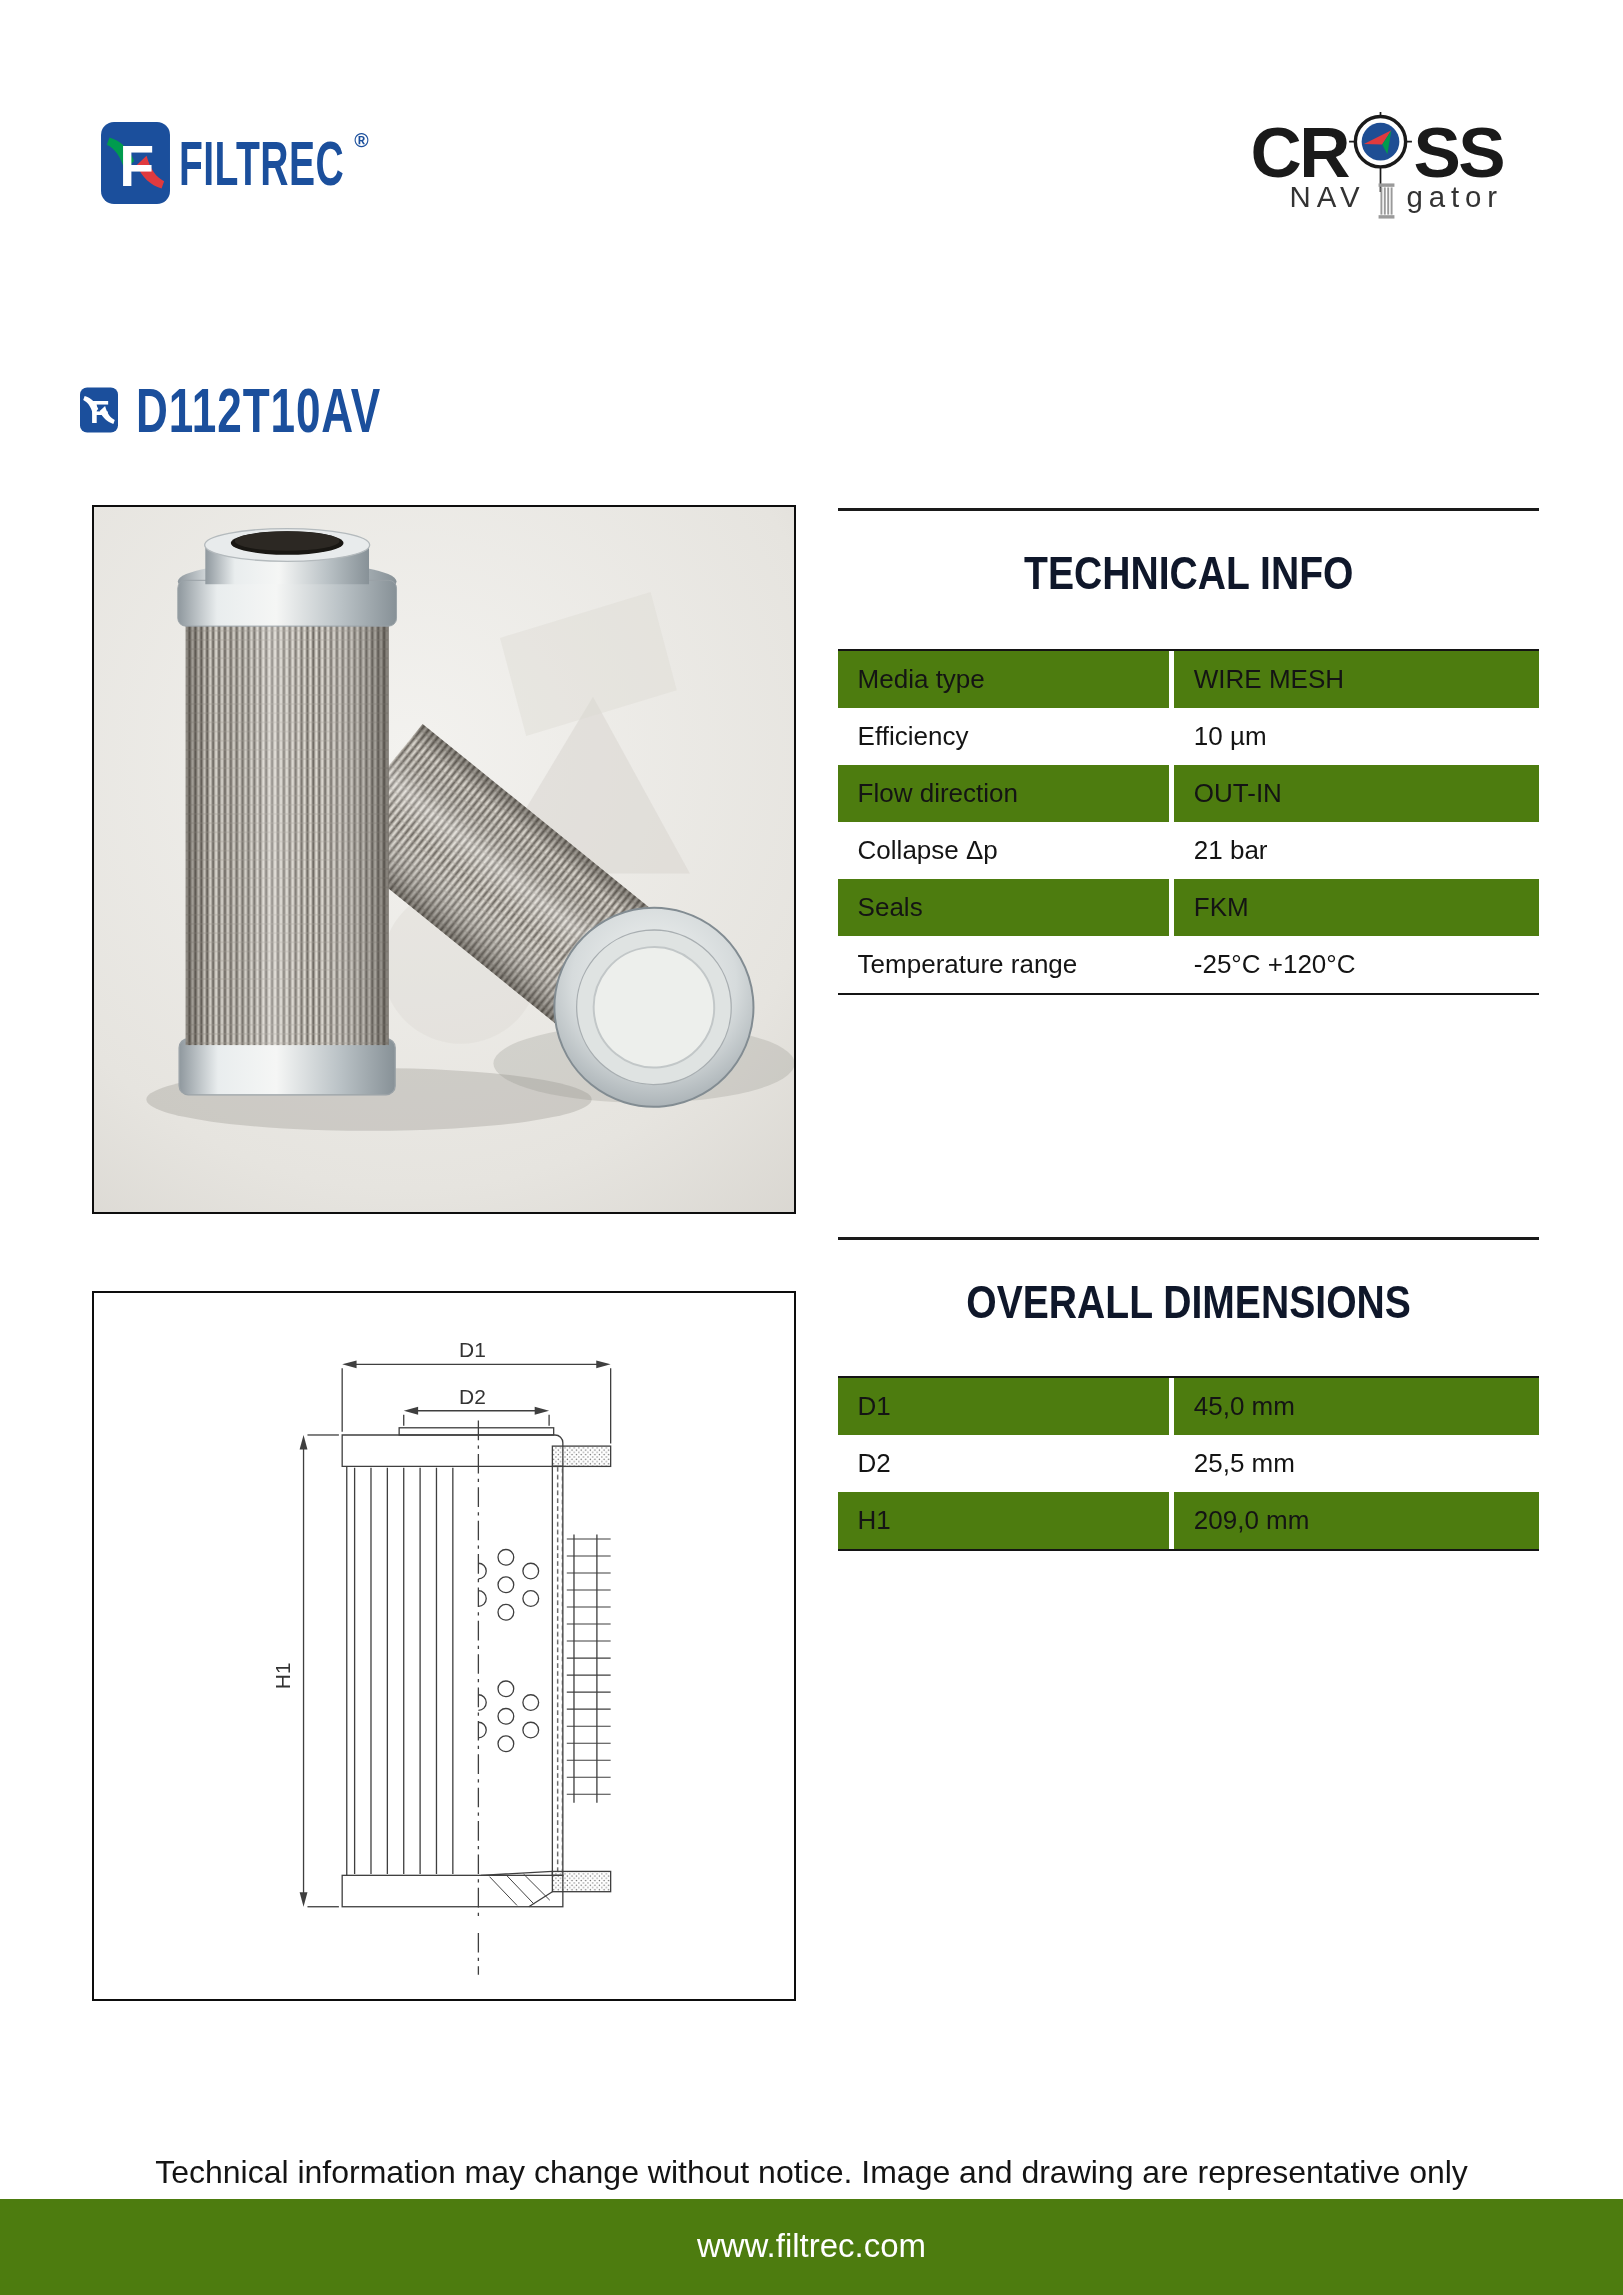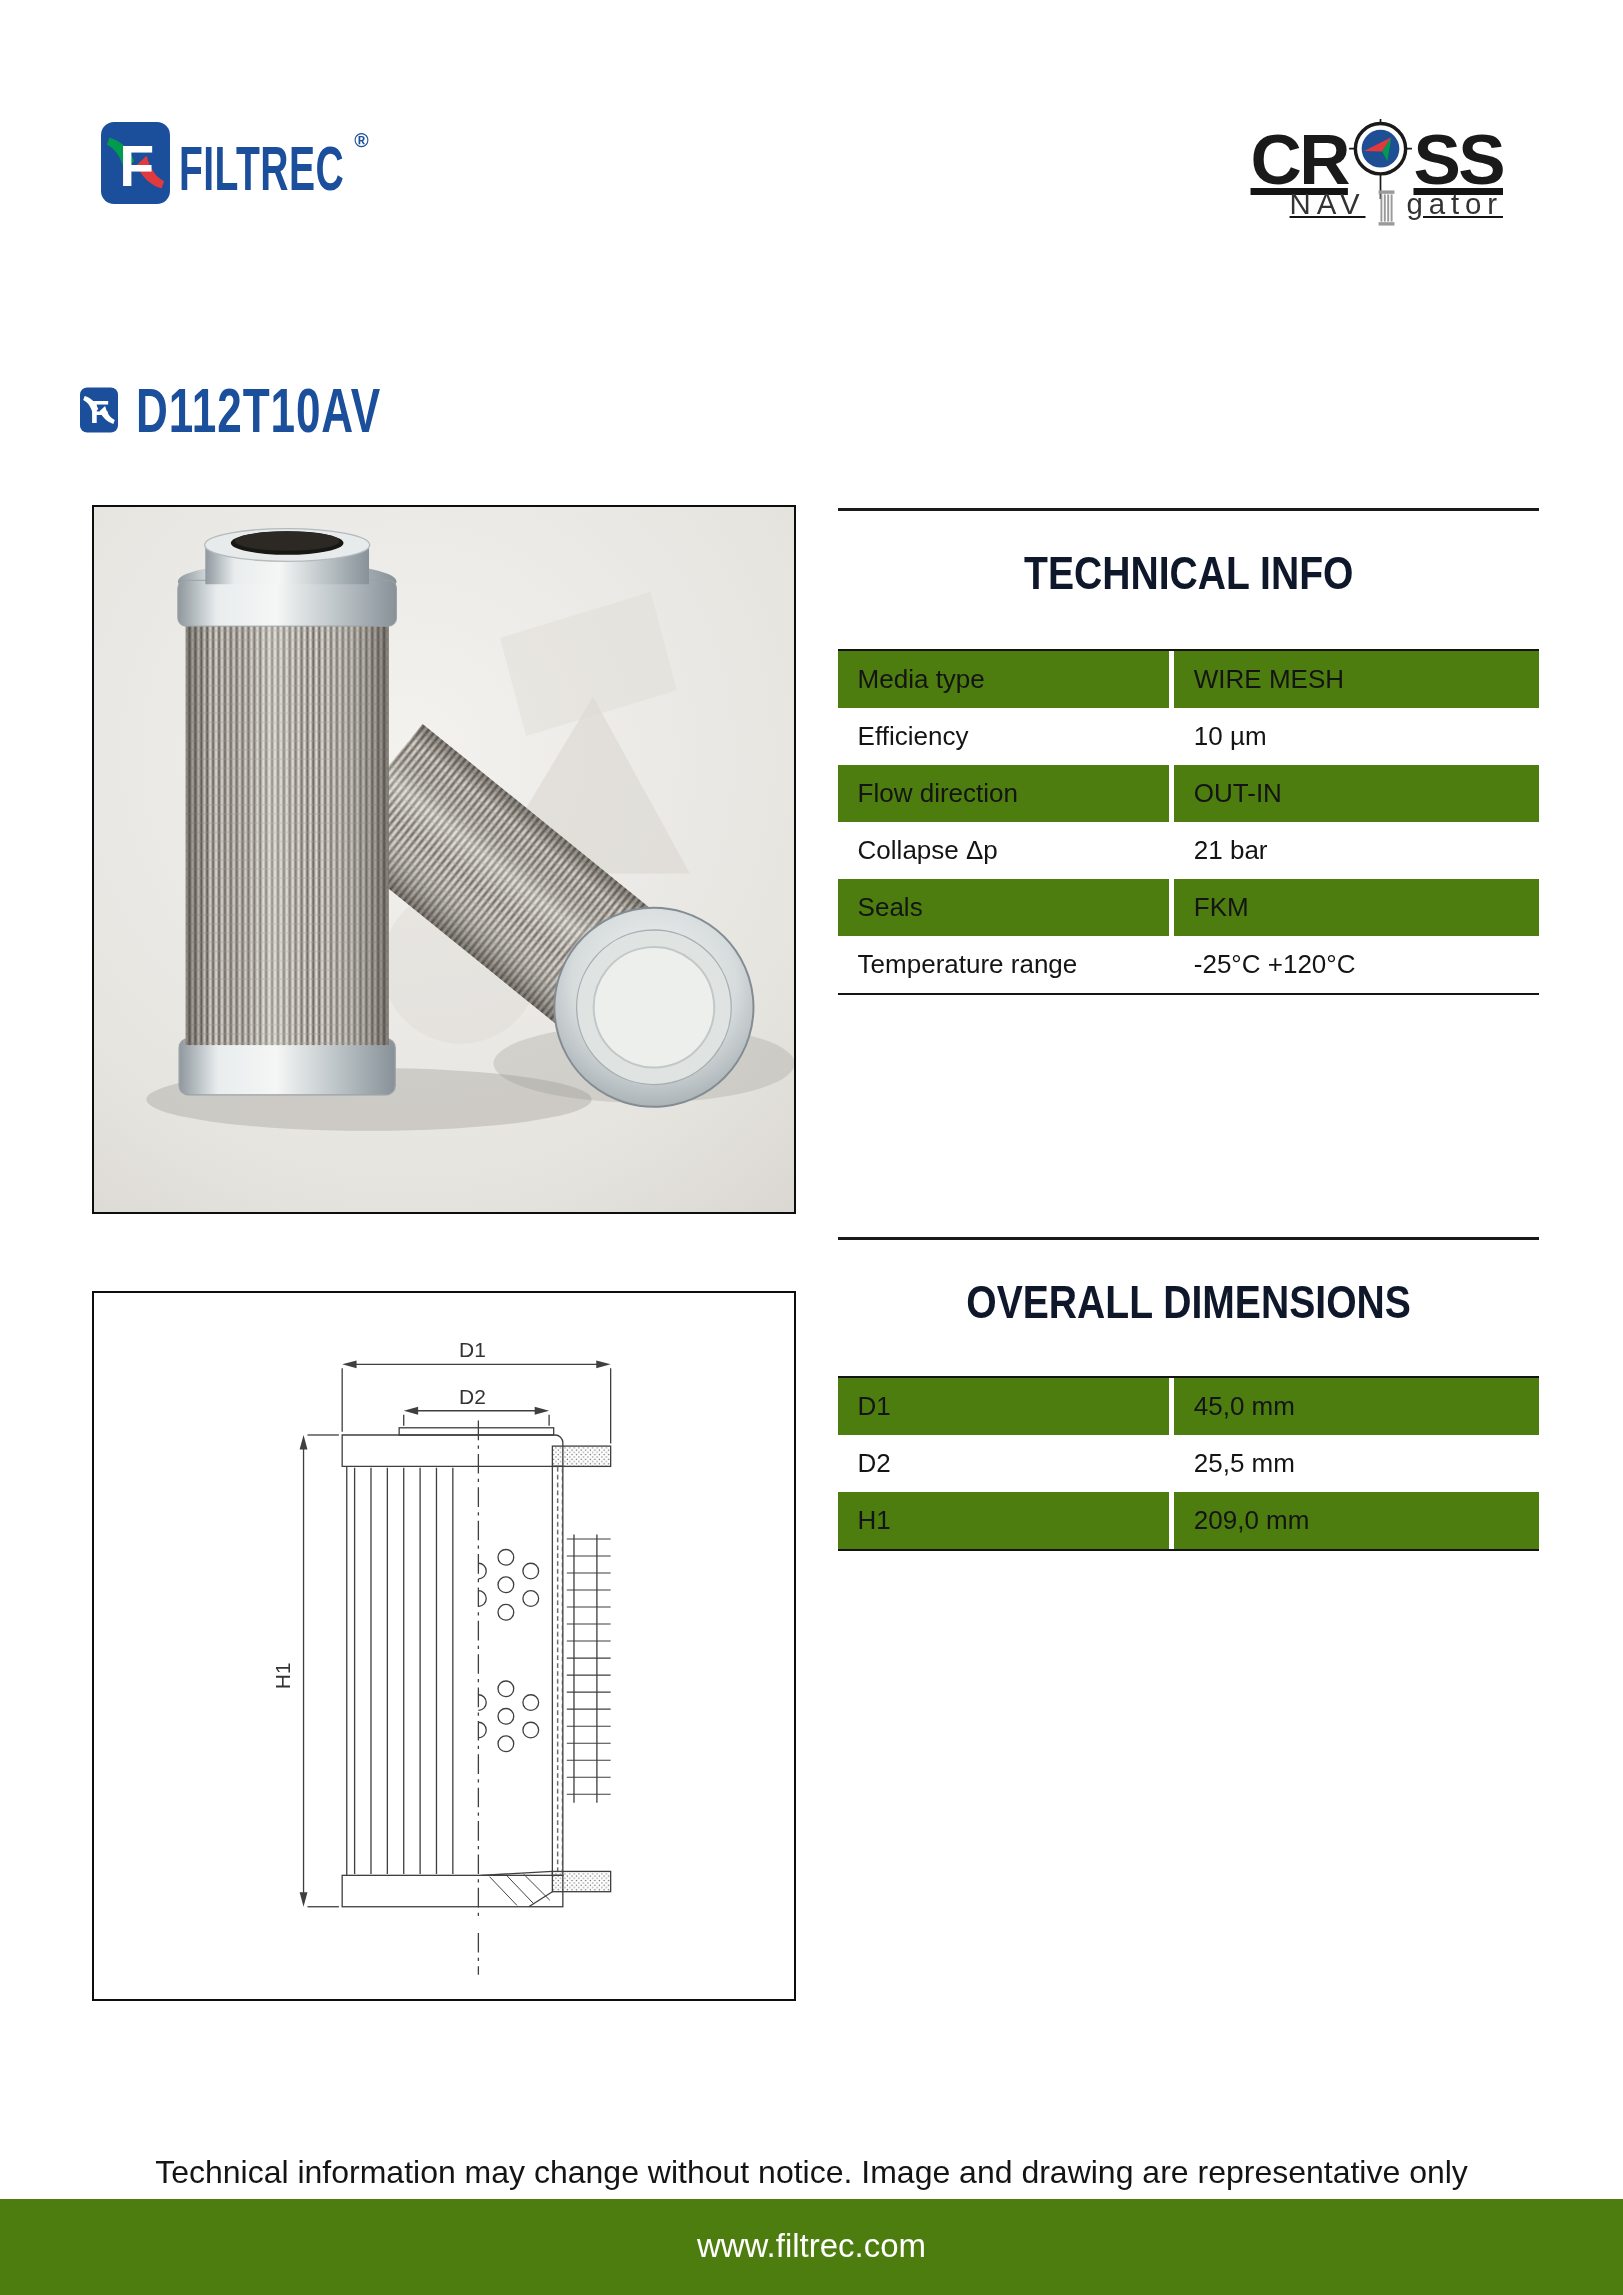--- a/index.html
+++ b/index.html
@@ -2,26 +2,26 @@
 <html style="font-size:10.5px"><head>
 <meta charset="utf-8">
 <style>
   html,body{margin:0;padding:0;background:#ffffff;}
   #page{position:relative;width:1623px;height:2295px;background:#ffffff;
         font-family:"Liberation Sans", sans-serif;color:#141414;overflow:hidden;}
 
   
   .brand{position:absolute;left:101px;top:122px;display:flex;align-items:flex-start;}
   .brand-icon{width:69px;height:82px;}
-  .brand-word{position:relative;margin-left:9.2px;height:82px;display:flex;align-items:flex-end;}
+  .brand-word{position:relative;margin-left:9.2px;height:82px;display:flex;align-items:center;}
   .brand-text{display:inline-block;font-size:63px;font-weight:bold;color:#1B4F9C;
               letter-spacing:0.7px;transform:scaleX(0.62);transform-origin:left center;white-space:nowrap;}
   .brand-reg{position:absolute;left:175px;top:6.5px;font-size:19.6px;font-weight:bold;color:#1B4F9C;}
 
-  .cross-logo{position:absolute;right:120px;top:119px;display:flex;flex-direction:column;align-items:flex-end;text-decoration:underline;}
+  .cross-logo{position:absolute;right:120px;top:112px;display:flex;flex-direction:column;align-items:flex-end;}
   .cross-line{display:flex;align-items:center;font-size:71px;font-weight:800;color:#1a1a1a;
               letter-spacing:-2.6px;line-height:1;}
   .cross-compass{width:63px;height:80px;margin:0 1.3px;overflow:visible;}
   .nav-line{display:flex;align-items:flex-end;margin-top:-10.5px;font-size:29.4px;font-weight:400;
             color:#333;letter-spacing:5.9px;line-height:1;gap:10px;}
   .nav-col{width:17px;height:38px;margin:0 2px -7.9px 2px;}
 
   
   .product-title{position:absolute;left:80px;top:374px;display:flex;align-items:center;}
   .pt-icon{width:38px;height:52px;}

